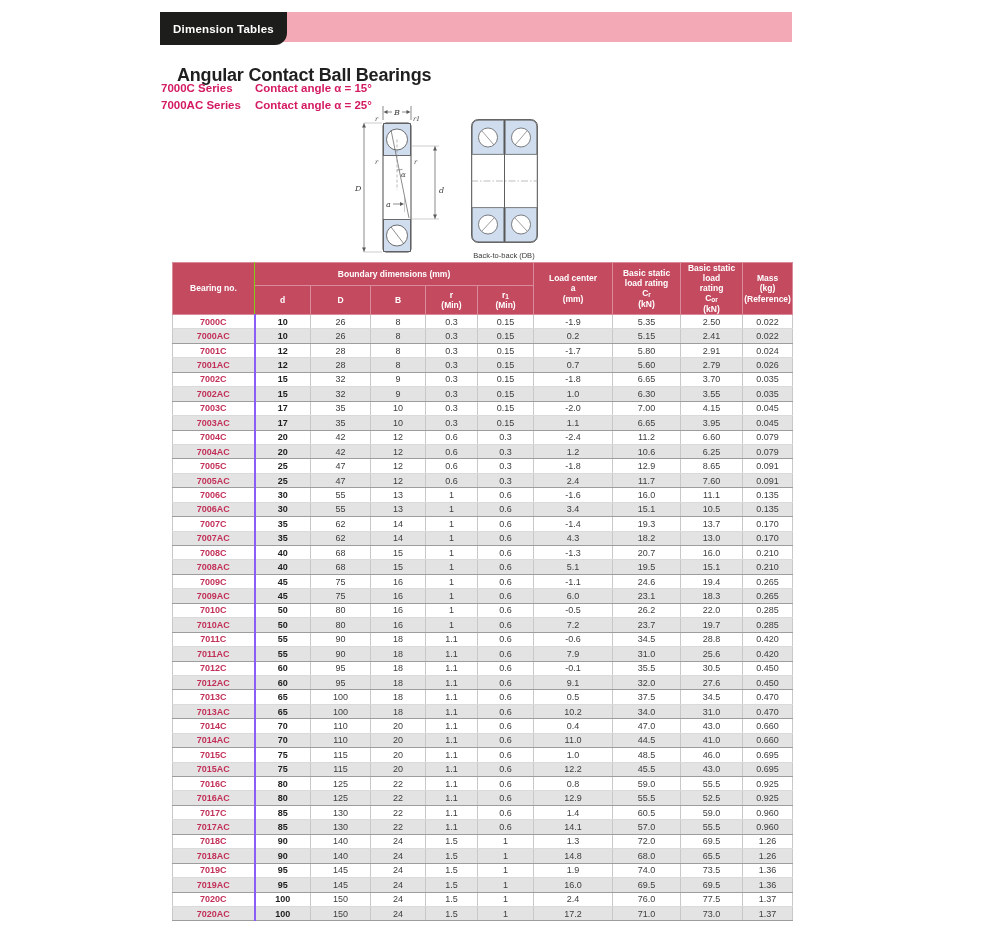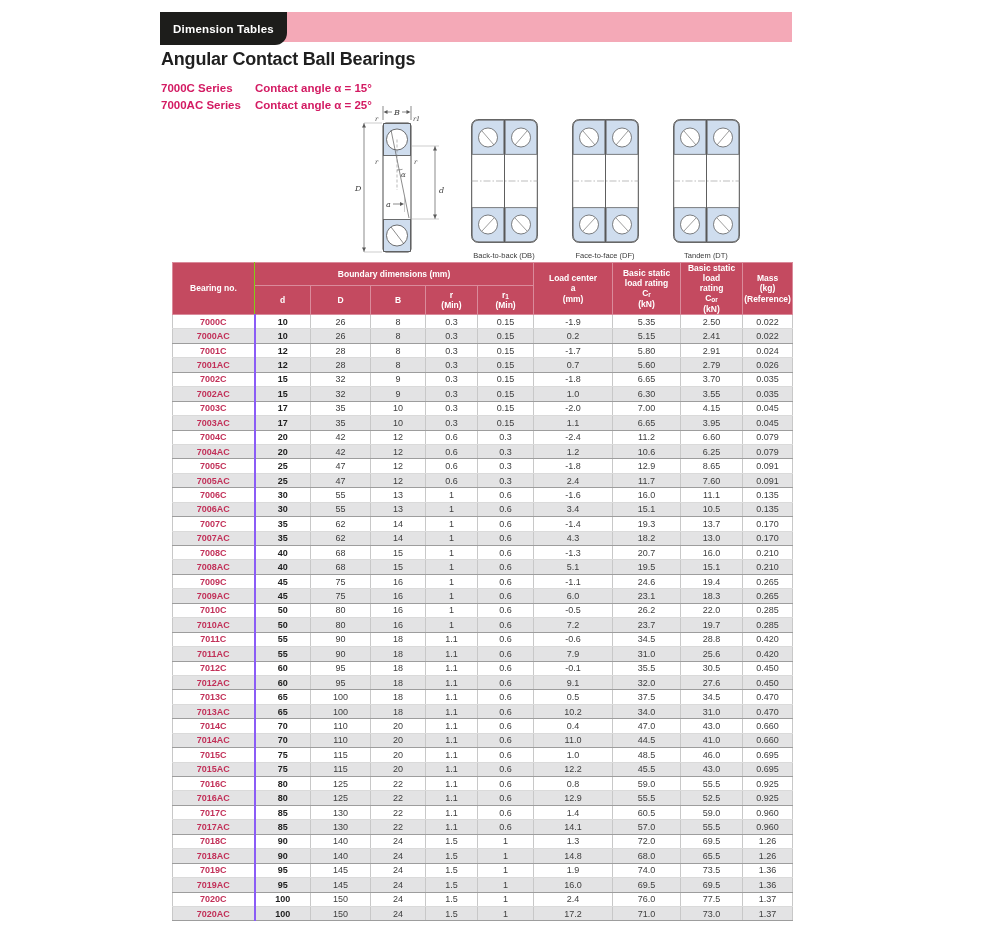--- a/index.html
+++ b/index.html
@@ -6,21 +6,21 @@
   body{width:1000px;height:950px;position:relative;overflow:hidden;
        font-family:"Liberation Sans",sans-serif;-webkit-font-smoothing:antialiased;}
 
   .sheet{position:absolute;left:0;top:7px;width:872px;height:950px;background:#fff;}
 
   
   .banner{position:absolute;left:160px;top:5px;width:632px;height:30px;background:#f4a9b7;}
   .tab{position:absolute;left:160px;top:5px;width:127px;height:33px;background:#1d1d1b;
        border-radius:0 0 12px 0;color:#fff;display:flex;align-items:center;justify-content:center;
        font-size:11.5px;font-weight:bold;letter-spacing:.2px;z-index:2;}
-  .title{position:absolute;left:161px;top:42px;margin:0;font-size:18px;line-height:20px;
+  .title{position:absolute;left:161px;top:42px;margin:16px;font-size:18px;line-height:20px;
          font-weight:bold;color:#1f1f1f;letter-spacing:-.2px;}
   .series{position:absolute;left:161px;top:69px;}
   .series-row{display:flex;height:17.5px;align-items:flex-end;font-size:11.5px;font-weight:bold;color:#d31a62;}
   .s-name{width:94px;}
 
   
   .diag{position:absolute;}
   .d-single{left:352px;top:83px;}
   .pair-wrap{position:absolute;top:112px;width:100px;text-align:center;}
   .pw-0{left:454px;} .pw-1{left:555px;} .pw-2{left:656px;}
@@ -137,32 +137,20 @@
         <line x1="0" y1="62" x2="67" y2="62" stroke="#909090" stroke-width="0.6" stroke-dasharray="7 2 1.5 2"></line>
       </g>
     </defs>
   </svg>
 
   <div class="pair-wrap pw-0">
     <svg width="67" height="124" viewBox="0 0 67 124">
         <use href="#pairGlyph"></use>
       </svg>
     <div class="pair-label">Back-to-back (DB)</div>
-  </div>
-  <div class="pair-wrap pw-1">
-    <svg width="67" height="124" viewBox="0 0 67 124">
-        <use href="#pairGlyph"></use>
-      </svg>
-    <div class="pair-label">Face-to-face (DF)</div>
-  </div>
-  <div class="pair-wrap pw-2">
-    <svg width="67" height="124" viewBox="0 0 67 124">
-        <use href="#pairGlyph"></use>
-      </svg>
-    <div class="pair-label">Tandem (DT)</div>
   </div>
 
   <table class="dim-table">
     <colgroup>
       <col style="width:82px">
         <col style="width:56px">
         <col style="width:60px">
         <col style="width:55px">
       <col style="width:52px">
         <col style="width:56px">

